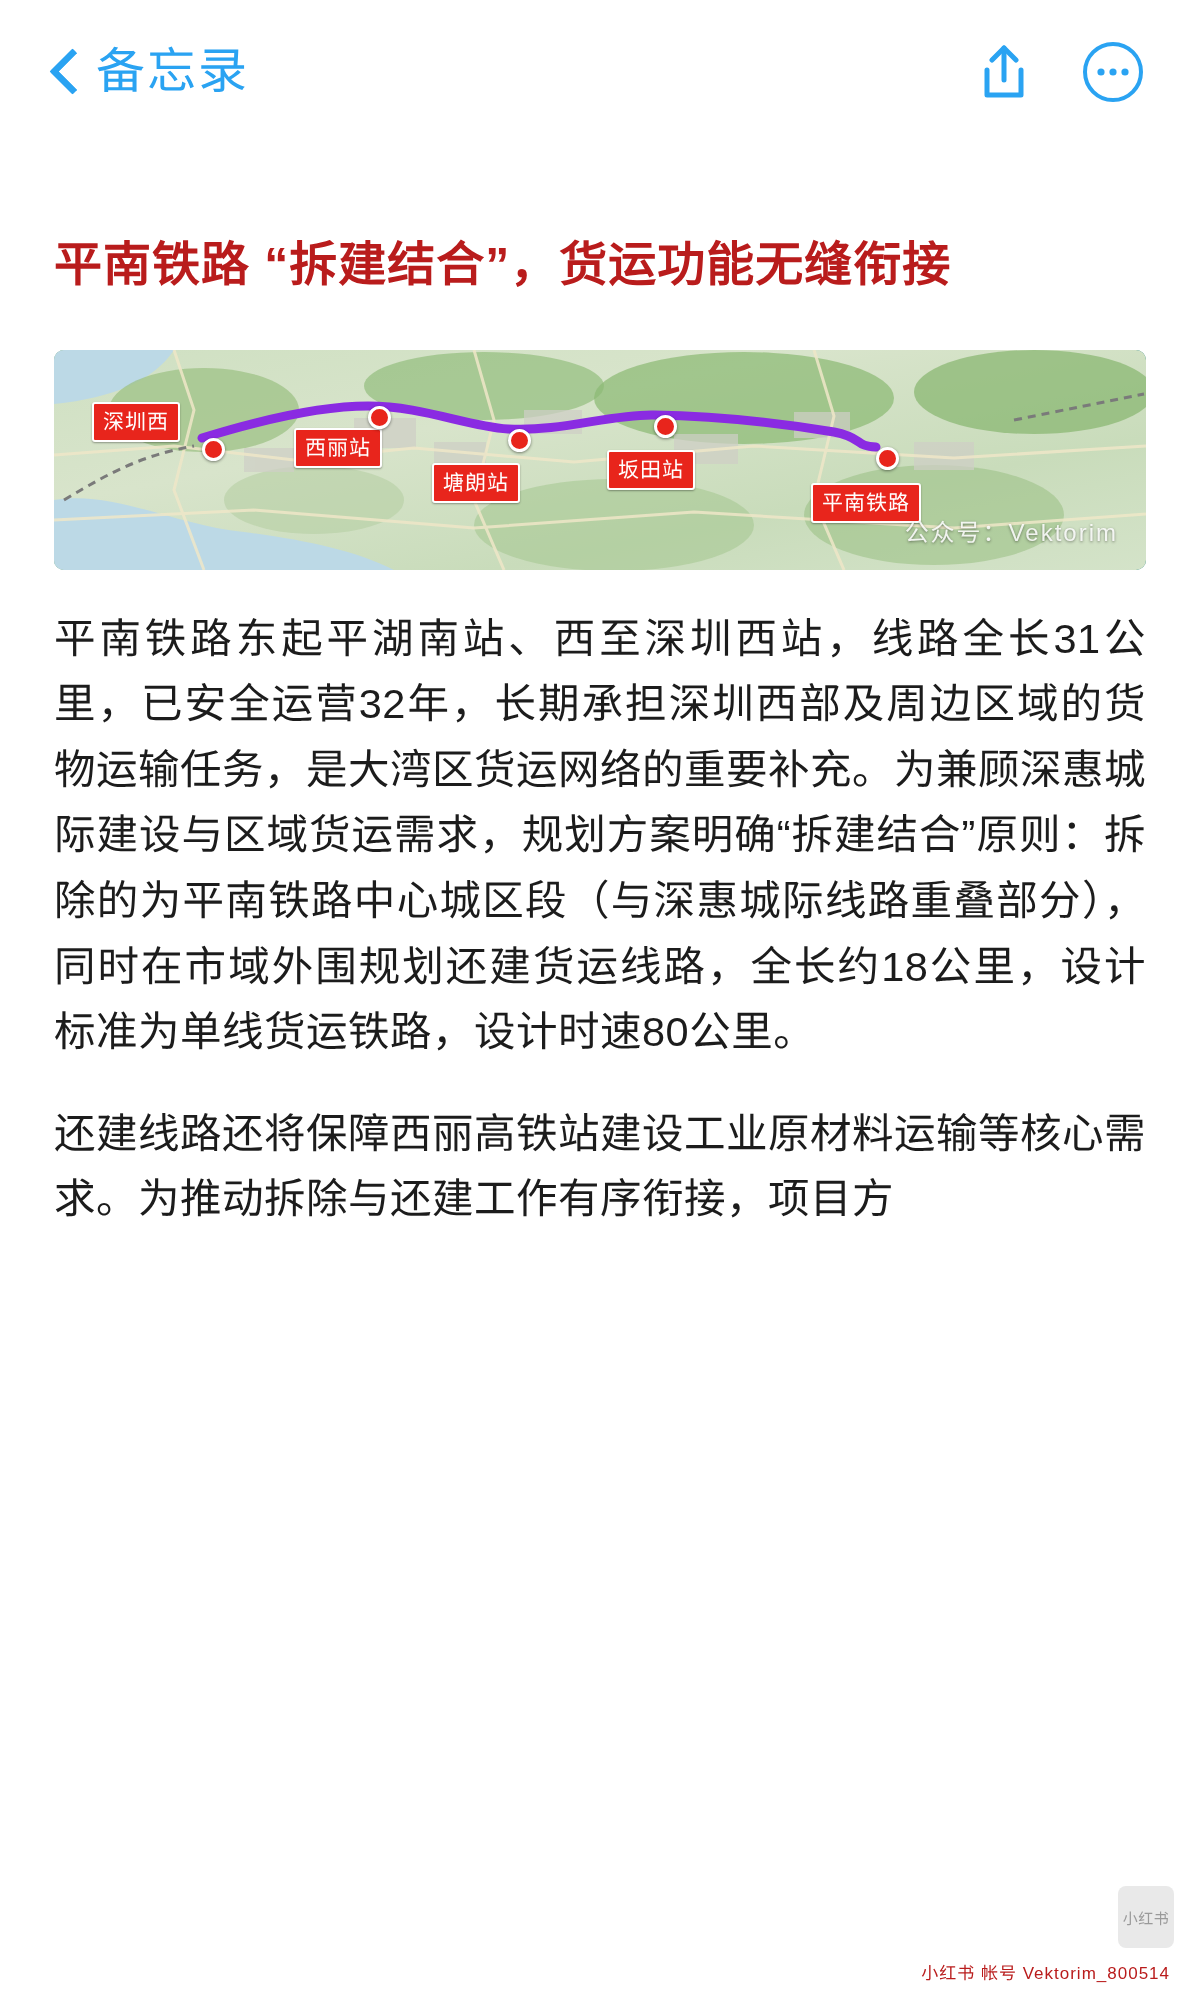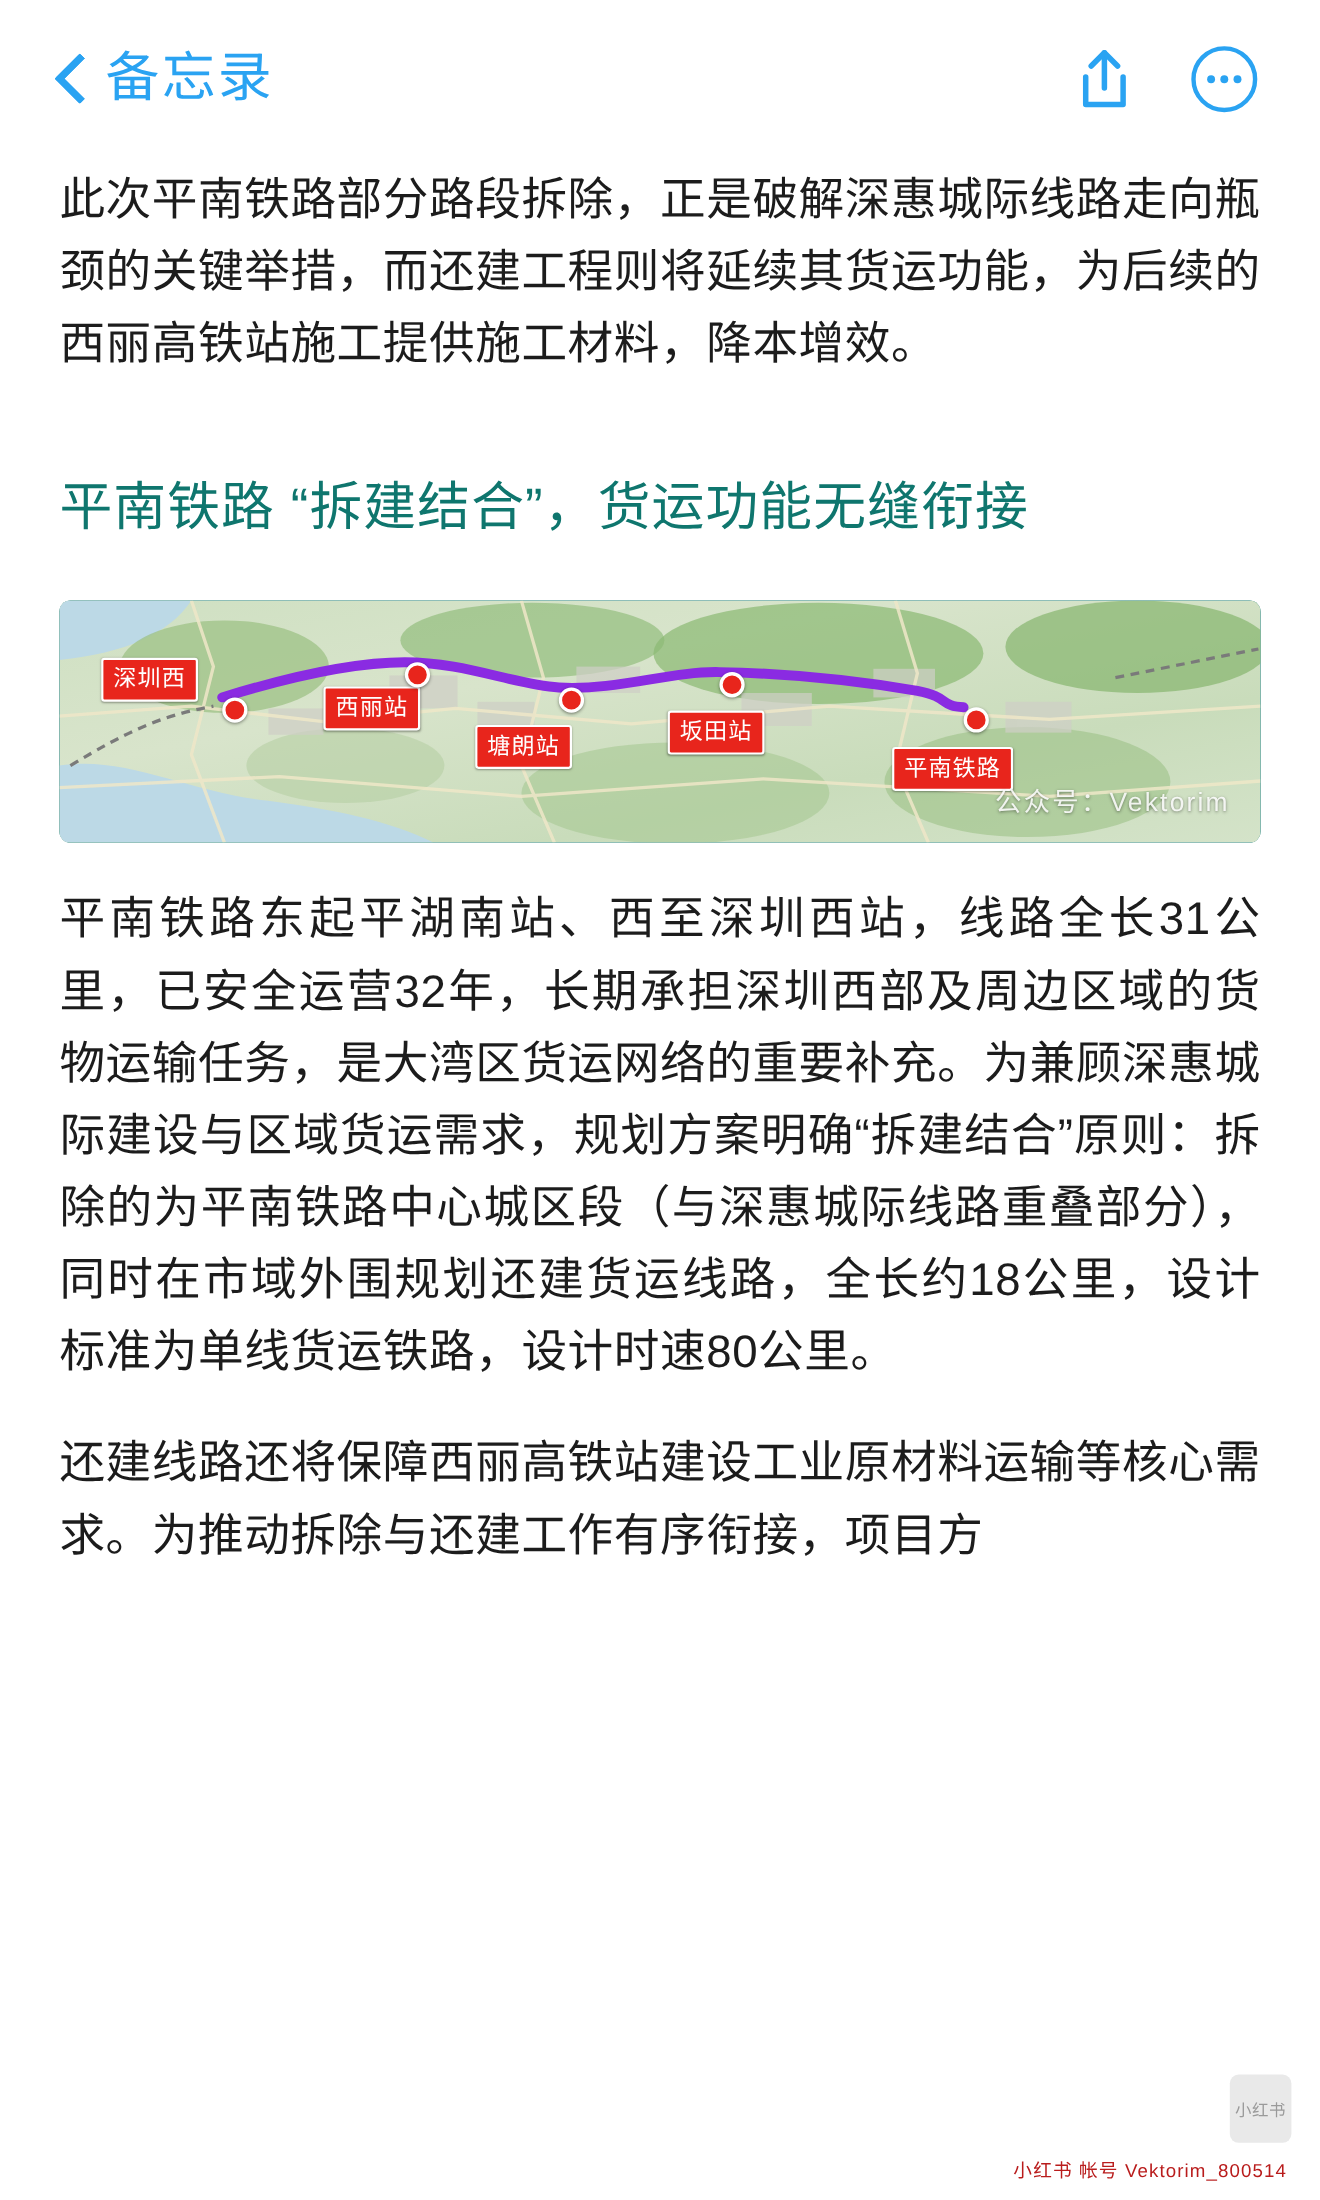--- a/index.html
+++ b/index.html
@@ -63,26 +63,26 @@
   p.para {
     font-size: 41.5px;
     line-height: 1.58;
     letter-spacing: 0.5px;
     text-align: justify;
     margin-bottom: 36px;
     color: #1c1c1c;
   }
   h2.section-title {
     font-size: 48px;
-    font-weight: 400;
+    font-weight: 700;
     line-height: 1.62;
     letter-spacing: 1px;
     margin-top: 78px;
     margin-bottom: 46px;
-    color: #0f766e;
+    color: #b91c1c;
   }
 
   
   .figure {
     position: relative;
     width: 1092px;
     height: 220px;
     margin: 0 0 36px 0;
     border-radius: 10px;
     overflow: hidden;
@@ -167,21 +167,20 @@
         <circle cx="19" cy="31" r="3.6" fill="#2aa3f2"></circle>
         <circle cx="31" cy="31" r="3.6" fill="#2aa3f2"></circle>
         <circle cx="43" cy="31" r="3.6" fill="#2aa3f2"></circle>
       </svg>
     </span>
   </div>
 </div>
 
 <div class="content">
 
-  <p class="para">此次平南铁路部分路段拆除，正是破解深惠城际线路走向瓶颈的关键举措，而还建工程则将延续其货运功能，为后续的西丽高铁站施工提供施工材料，降本增效。</p>
 
   <h2 class="section-title">平南铁路 “拆建结合”，货运功能无缝衔接</h2>
 
   <div class="figure">
     <svg class="map-canvas" viewBox="0 0 1092 220" preserveAspectRatio="none">
       <defs>
         <linearGradient id="terrain" x1="0" y1="0" x2="1" y2="1">
           <stop offset="0%" stop-color="#cfe0c2"></stop>
           <stop offset="35%" stop-color="#d8e4cb"></stop>
           <stop offset="70%" stop-color="#c9dcbb"></stop>

